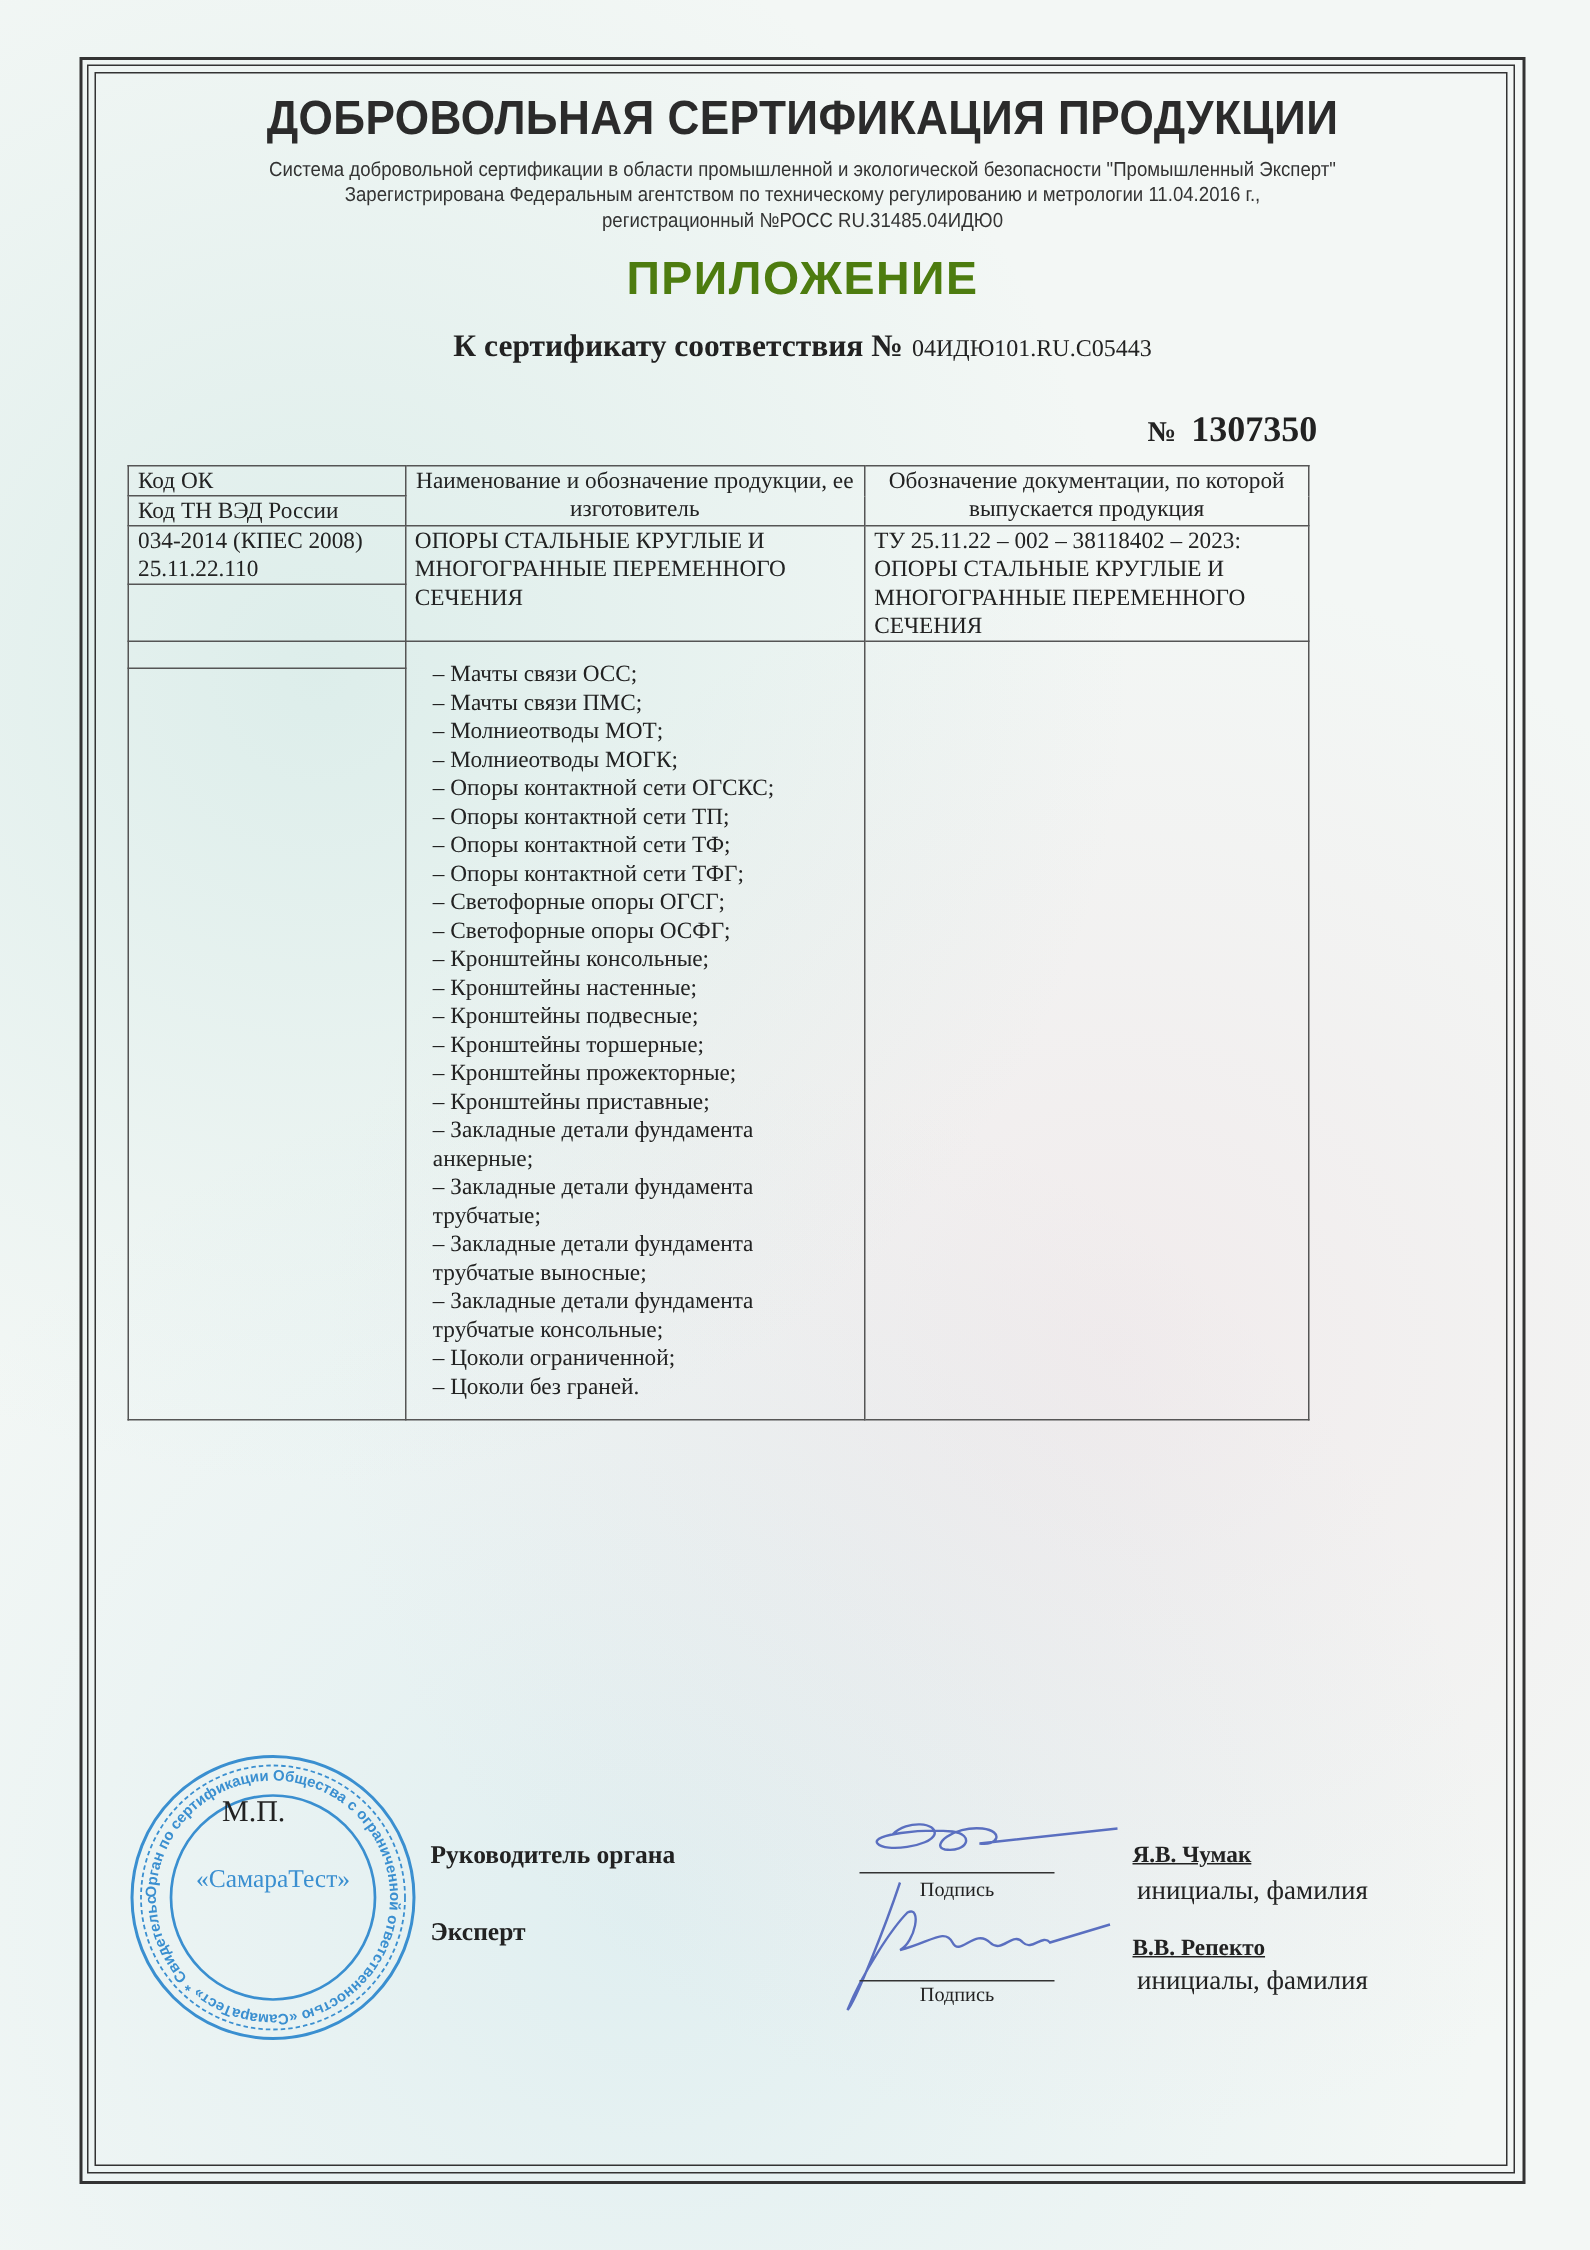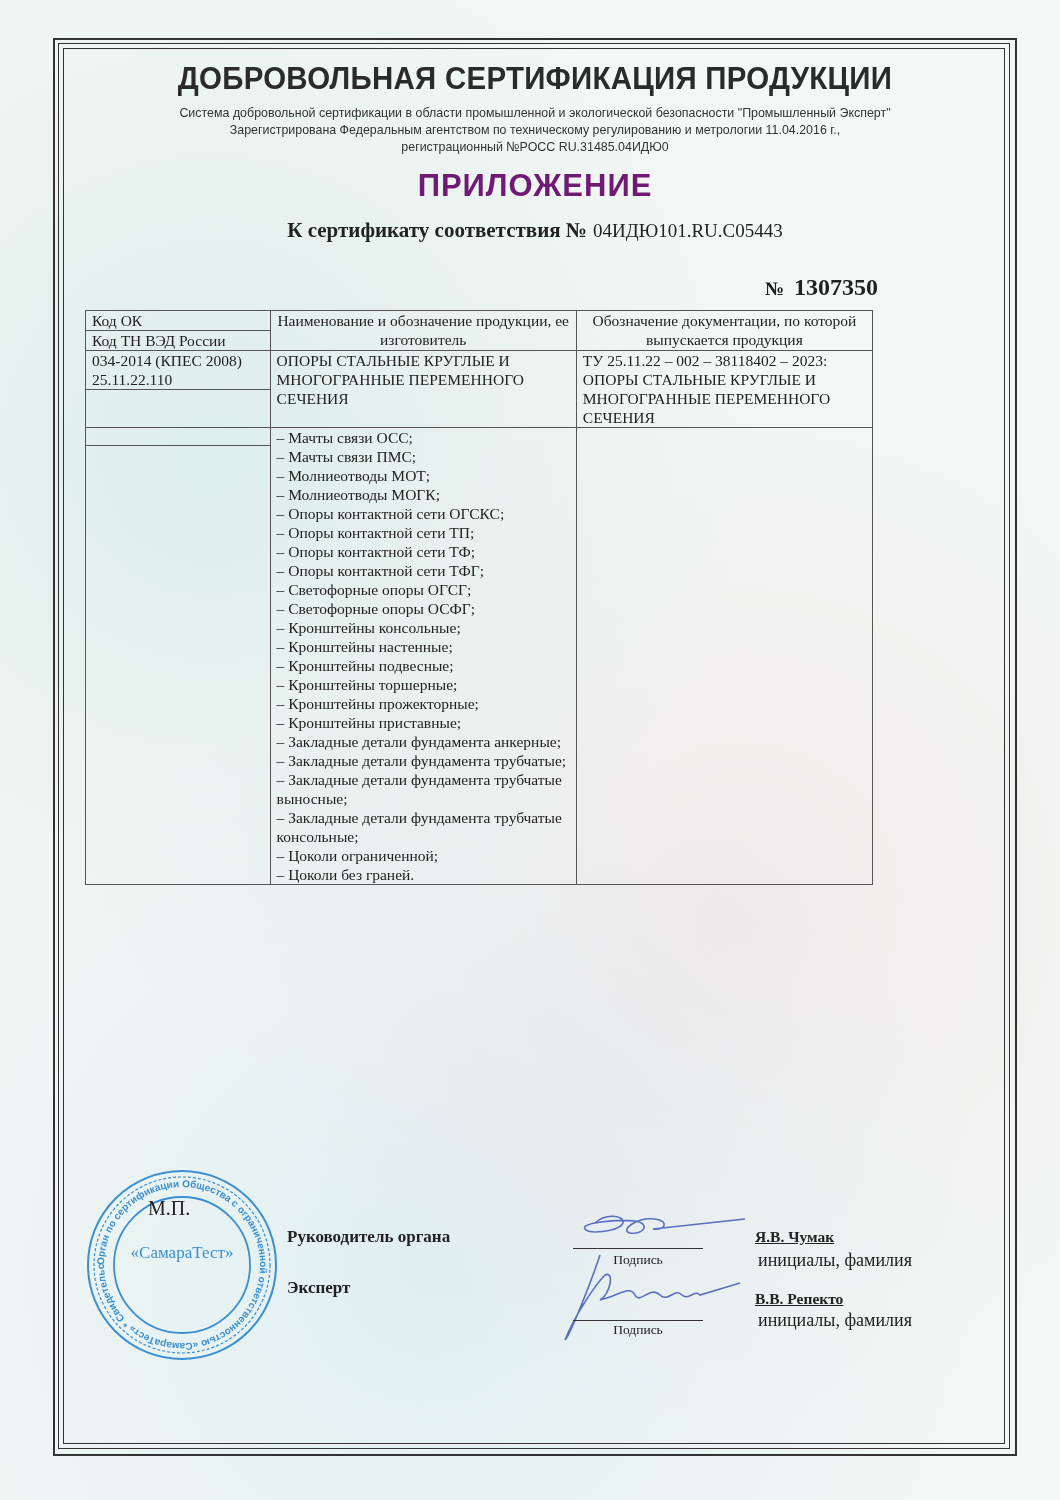--- a/index.html
+++ b/index.html
@@ -26,44 +26,44 @@
   .hdr-sub {
     position: absolute; left: 60px; width: 950px; text-align: center;
     font-family: "Liberation Sans", sans-serif; font-size: 13.5px; color: #333;
     transform: scaleX(0.92);
   }
   .s1 { top: 105px; } .s2 { top: 122px; } .s3 { top: 139px; }
 
   .app-title {
     position: absolute; left: 60px; width: 950px; top: 168px; text-align: center;
     font-family: "Liberation Sans", sans-serif; font-weight: bold; font-size: 31px;
-    color: #701a75; letter-spacing: 1px;
+    color: #4d7c0f; letter-spacing: 1px;
   }
   .cert-line {
     position: absolute; left: 60px; width: 950px; top: 218px; text-align: center;
     font-size: 21px;
   }
   .cert-line .lbl { font-weight: bold; margin-top: 18px; }
-  .cert-line .val { font-size: 19px; margin-left: 6px; text-align: center; }
+  .cert-line .val { font-size: 16px; margin-left: 6px; text-align: center; }
 
   .num-line {
     position: absolute; left: 765px; top: 274px; font-size: 24px; font-weight: bold;
   }
   .num-line .sign { font-size: 19px; margin-right: 10px; }
 
   table.main {
     position: absolute; left: 85px; top: 310px; width: 788px;
     border-collapse: collapse; font-size: 15.5px; line-height: 19px;
   }
   table.main td { border: 1.2px solid #555; vertical-align: top; padding: 0 6px; }
   .c1 { width: 198px; }
   .c2 { width: 341px; }
   .c3 { width: 328px; }
   .center { text-align: center; }
-  ul.items { list-style: none; margin: 0; padding: 0; }
+  ul.items { list-style: none; margin: 12px; padding: 0; }
   ul.items li { margin: 0; }
 
   .stamp { position: absolute; left: 85px; top: 1168px; width: 194px; height: 194px; }
   .mp { position: absolute; left: 148px; top: 1197px; font-size: 20px; }
 
   .role { position: absolute; font-weight: bold; font-size: 17px; }
   .r1 { left: 287px; top: 1227px; }
   .r2 { left: 287px; top: 1278px; text-align: center; }
 
   .sig-line { position: absolute; border-top: 1.3px solid #333; width: 130px; }

